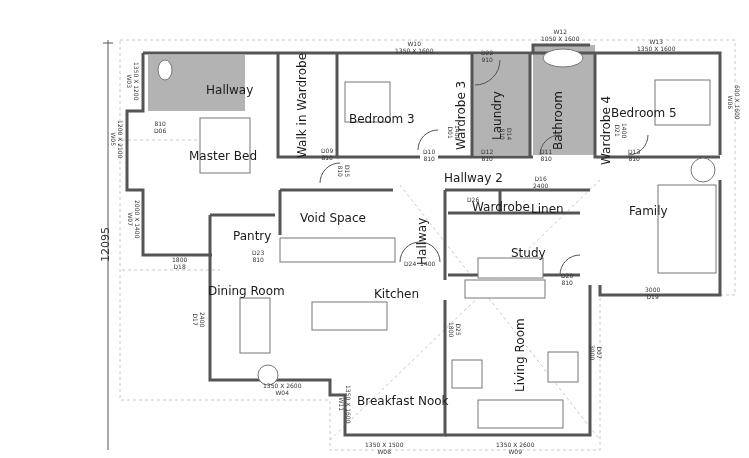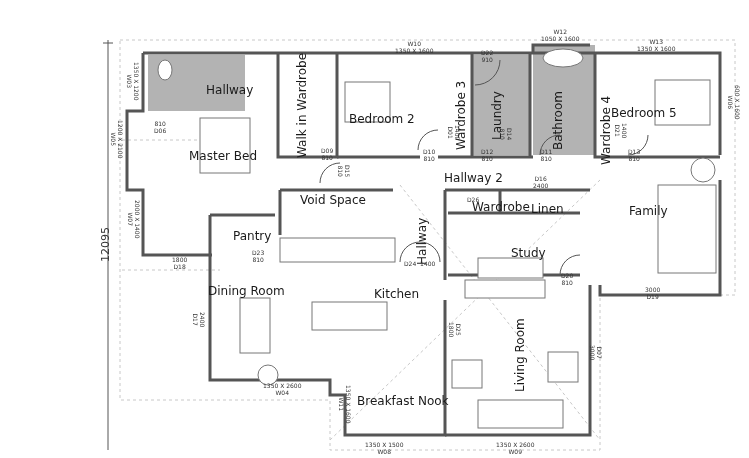--- a/index.html
+++ b/index.html
@@ -82,29 +82,29 @@
     <ellipse cx="165" cy="70" rx="7" ry="10"></ellipse>
     <circle cx="703" cy="170" r="12"></circle>
     <circle cx="268" cy="375" r="10"></circle>
   </g>
 </svg>
 
 <div class="lbl overall" style="left:100px; top:262px;">12095</div>
 
 <div class="lbl room" style="left:206px; top:84px;">Hallway</div>
 <div class="lbl room-v" style="left:296px; top:158px;">Walk in Wardrobe</div>
-<div class="lbl room" style="left:349px; top:113px;">Bedroom 2</div>
+<div class="lbl room" style="left:349px; top:113px;">Bedroom 3</div>
 <div class="lbl room-v" style="left:455px; top:150px;">Wardrobe 3</div>
 <div class="lbl room-v" style="left:491px; top:140px;">Laundry</div>
 <div class="lbl room-v" style="left:552px; top:150px;">Bathroom</div>
 <div class="lbl room-v" style="left:600px; top:165px;">Wardrobe 4</div>
 <div class="lbl room" style="left:611px; top:107px;">Bedroom 5</div>
 <div class="lbl room" style="left:189px; top:150px;">Master Bed</div>
 <div class="lbl room" style="left:409px; top:172px;margin-left:35px;">Hallway 2</div>
-<div class="lbl room" style="left:300px; top:194px;">Void Space</div>
+<div class="lbl room" style="left:300px; top:212px;">Void Space</div>
 <div class="lbl room" style="left:472px; top:201px;">Wardrobe</div>
 <div class="lbl room" style="left:531px; top:203px;">Linen</div>
 <div class="lbl room" style="left:629px; top:205px;">Family</div>
 <div class="lbl room" style="left:233px; top:230px;">Pantry</div>
 <div class="lbl room-v" style="left:416px; top:265px;">Hallway</div>
 <div class="lbl room" style="left:511px; top:247px;">Study</div>
 <div class="lbl room" style="left:208px; top:285px;">Dining Room</div>
 <div class="lbl room" style="left:326px; top:288px;margin-left:48px;">Kitchen</div>
 <div class="lbl room-v" style="left:514px; top:392px;">Living Room</div>
 <div class="lbl room" style="left:357px; top:395px;text-align:right;">Breakfast Nook</div>

